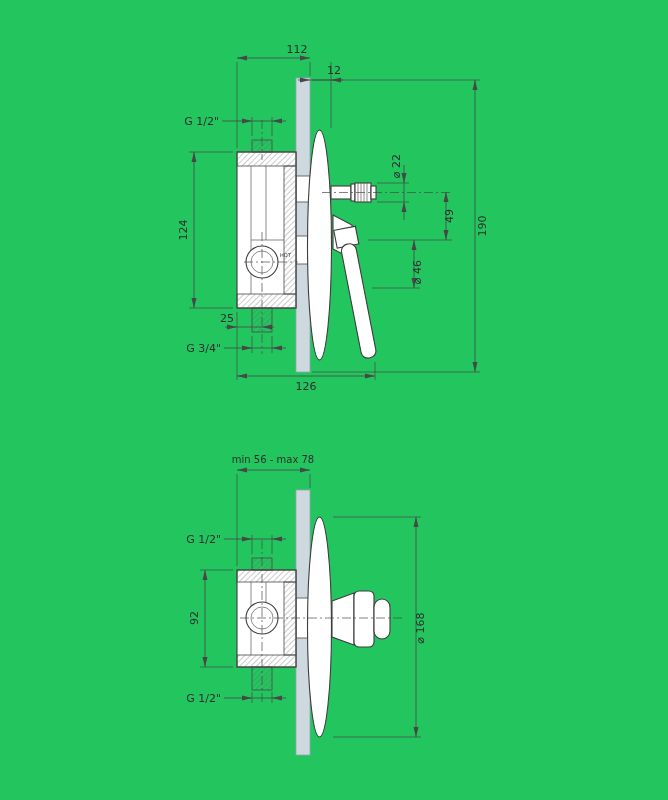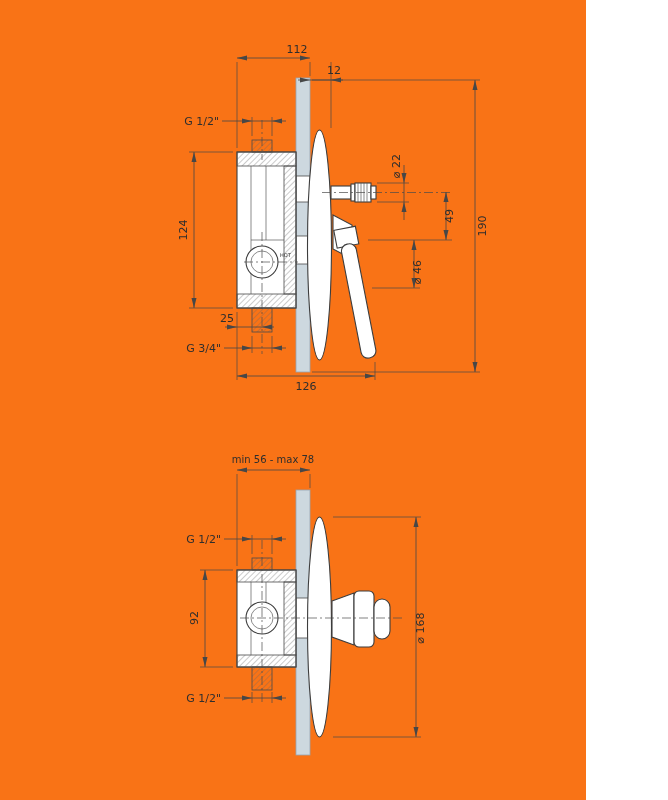--- a/index.html
+++ b/index.html
@@ -1,17 +1,17 @@
 <!DOCTYPE html>
 <html><head>
 <meta charset="utf-8">
 <style>
   html,body{margin:0;padding:0;background:#ffffff;}
   body{width:668px;height:800px;overflow:hidden;}
-  .stage{width:586px;height:800px;background:#f97316;}
+  .stage{width:668px;height:800px;background:#22c55e;}
   svg{display:block;}
   .solid{fill:#ffffff;stroke:#3d3d3d;stroke-width:1.1;}
   .solidthin{fill:#ffffff;stroke:#4a4a4a;stroke-width:0.8;}
   .thin{fill:none;stroke:#5a5a5a;stroke-width:0.7;}
   .hrect{fill:url(#hatch);stroke:#4a4a4a;stroke-width:0.8;}
   .dim{fill:none;stroke:#474747;stroke-width:0.8;}
   .ext{fill:none;stroke:#474747;stroke-width:0.7;}
   .cl{fill:none;stroke:#4a4a4a;stroke-width:0.7;stroke-dasharray:9 3 2 3;}
   text{font-family:"DejaVu Sans","Liberation Sans",sans-serif;font-size:11px;fill:#2e2e2e;}
   .tiny{font-size:5px;}

